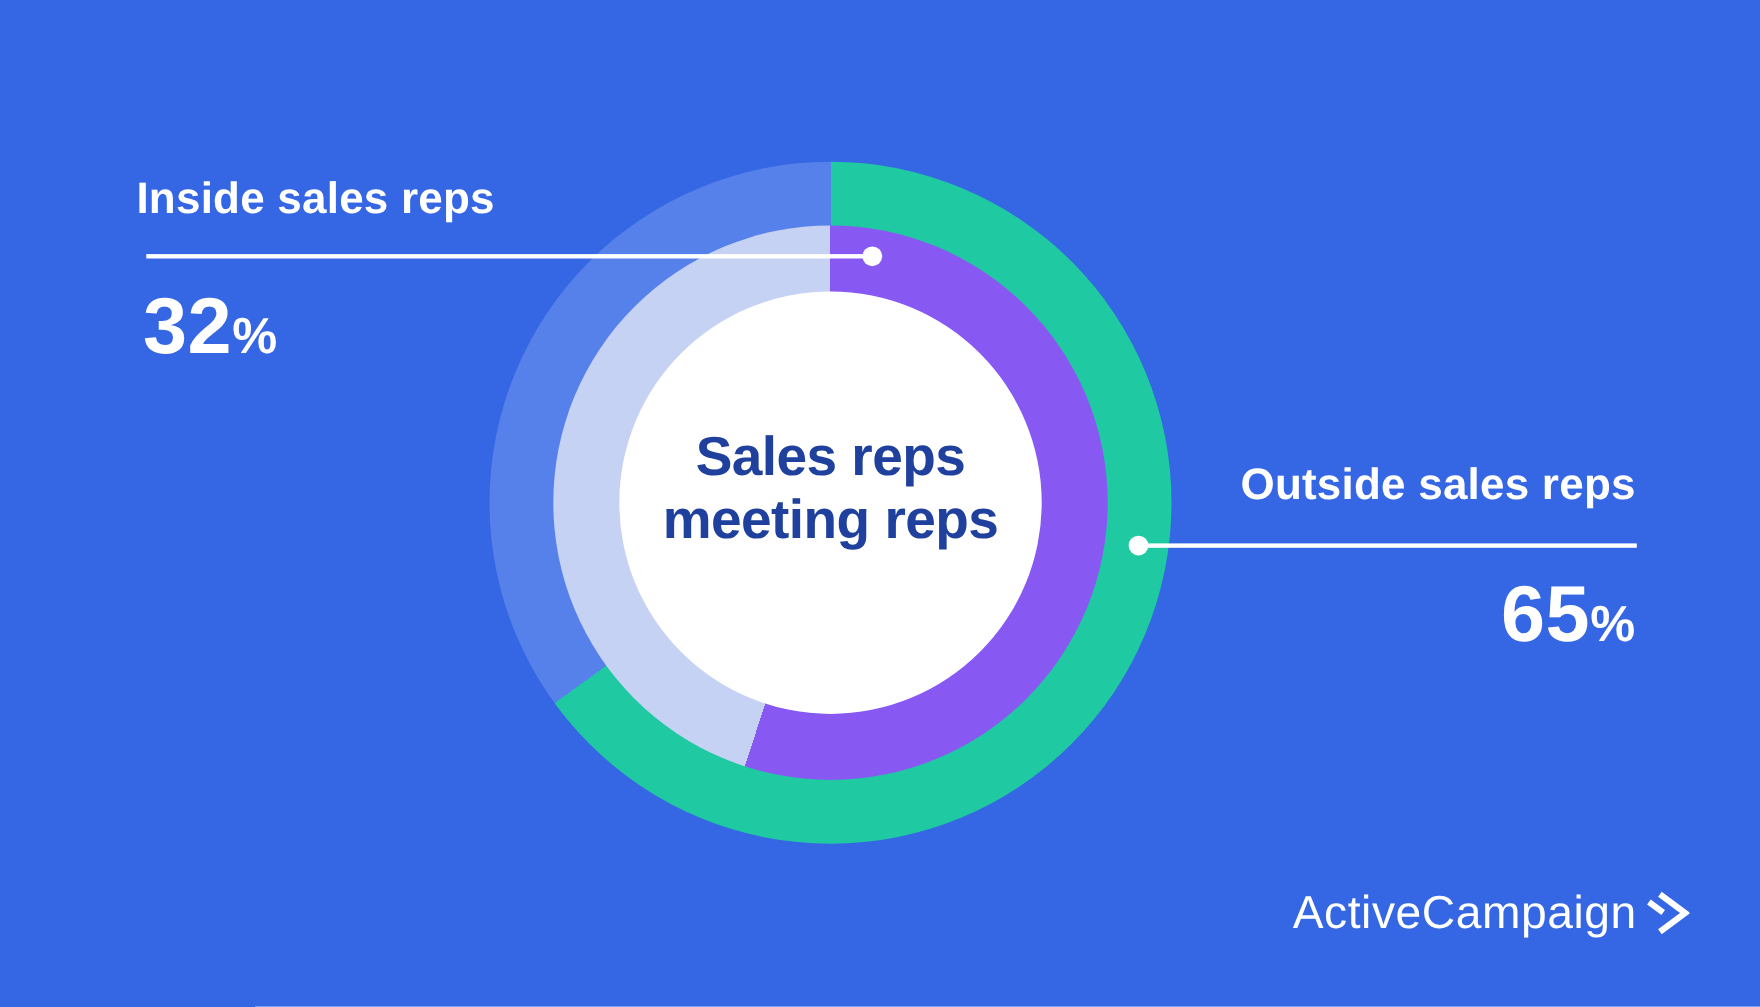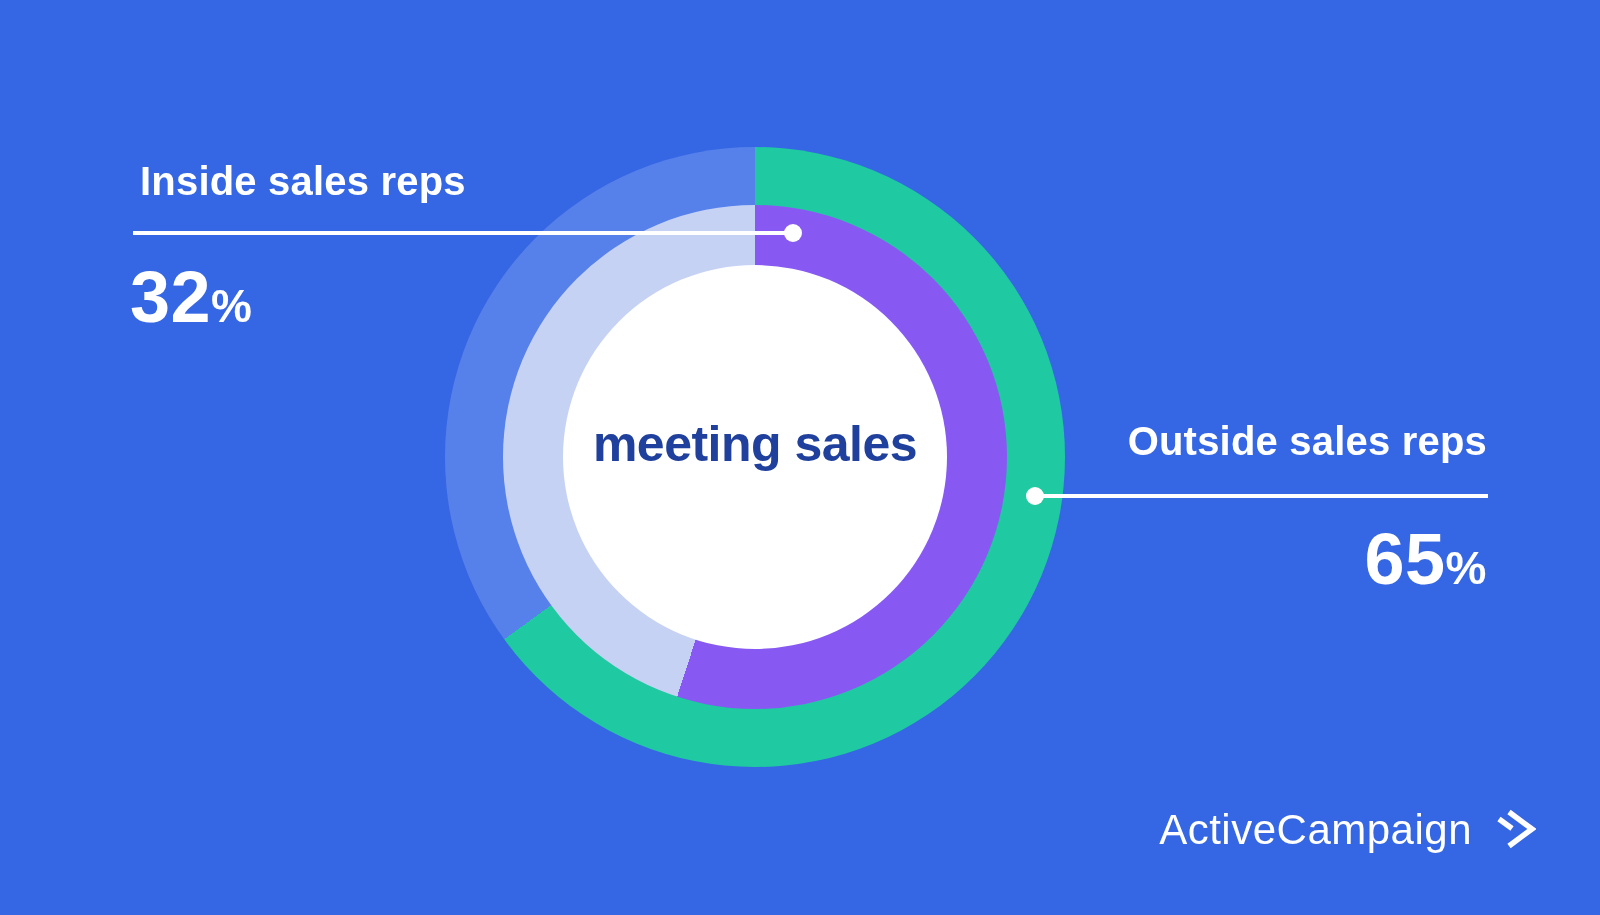--- a/index.html
+++ b/index.html
@@ -67,57 +67,59 @@
     height: 4px;
     background: var(--white, #ffffff);
   }
   .leader-dot {
     position: absolute;
     width: 18px; height: 18px;
     border-radius: 50%;
     background: var(--white, #ffffff);
   }
 
-  .inside-label  { left: 140px; top: 159px; }
+  .inside-label  { left: 124px; top: 159px; }
   .inside-line   { left: 133px; top: 231px; width: 652px; }
   .inside-dot    { left: 784px; top: 224px; }
   .inside-value  { left: 130px; top: 256px; }
 
   .outside-label { right: 113px; top: 419px; text-align: left; }
   .outside-line  { left: 1035px; top: 494px; width: 453px; }
   .outside-dot   { left: 1026px; top: 487px; }
   .outside-value { right: 113px; top: 518px; }
 
   
   .logo {
     position: absolute;
     right: 64px;
     top: 806px;
     display: flex;
-    gap: 24px;
+    align-items: center;
+    gap: 8px;
     color: var(--white, #ffffff);
   }
   .logo-text {
     font-size: 42px;
     font-weight: 400;
     letter-spacing: 0.5px;
   }
   .logo-mark svg { display: block; }
 </style>
 </head>
 <body>
 
 <div class="canvas">
 
   <div class="chart">
     <div class="ring outer-ring" style="background: conic-gradient(rgb(31, 201, 161) 0deg, rgb(31, 201, 161) 234deg, rgb(86, 129, 234) 234deg, rgb(86, 129, 234) 360deg);"></div>
     <div class="ring inner-ring" style="background: conic-gradient(rgb(135, 89, 242) 0deg, rgb(135, 89, 242) 198deg, rgb(198, 210, 244) 198deg, rgb(198, 210, 244) 360deg);"></div>
     <div class="center-circle" style="background: rgb(255, 255, 255);">
       <div class="center-title">
-        <div>meeting sales</div>
+        <div>Sales reps</div>
+        <div>meeting reps</div>
       </div>
     </div>
   </div>
 
   <div class="callout-label inside-label">Inside sales reps</div>
   <div class="leader-line inside-line"></div>
   <div class="leader-dot inside-dot"></div>
   <div class="callout-value inside-value"><span>32</span><span class="unit">%</span></div>
 
   <div class="callout-label outside-label">Outside sales reps</div>

